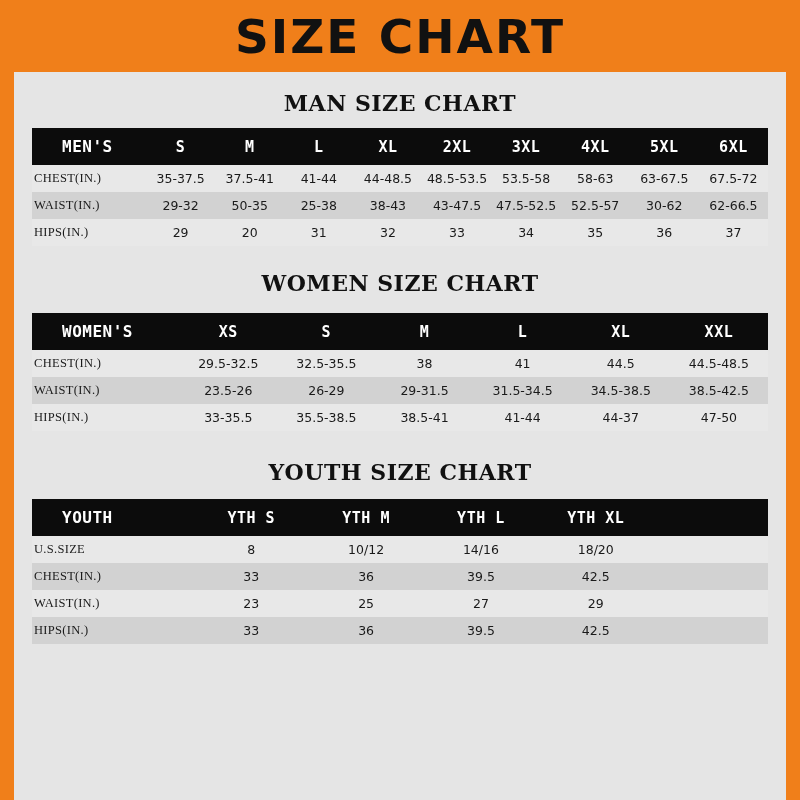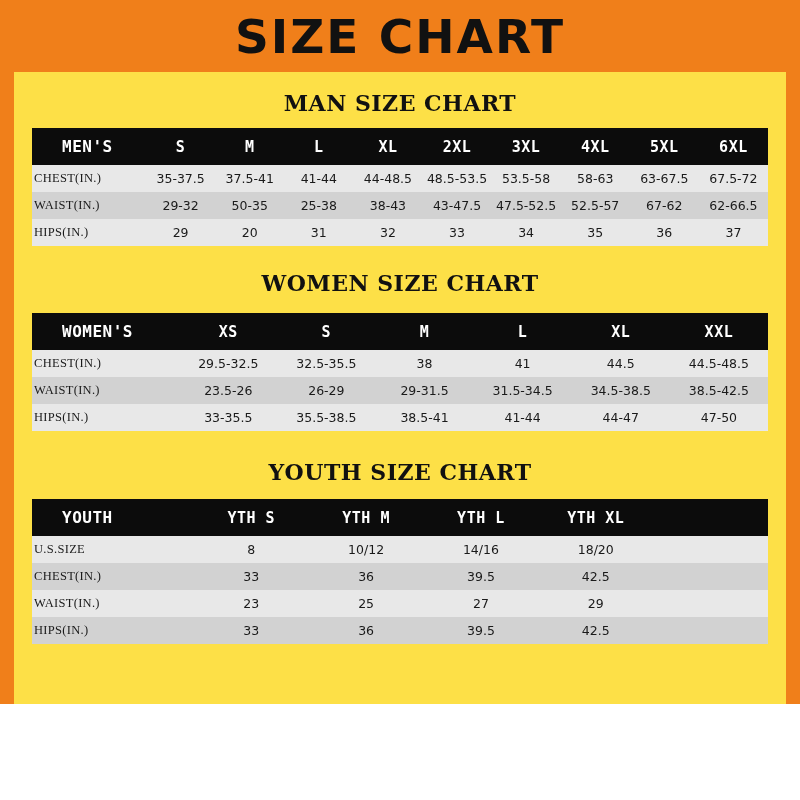--- a/index.html
+++ b/index.html
@@ -9,22 +9,22 @@
   body {
     width: 800px;
     height: 800px;
     background: #ffffff;
     font-family: "DejaVu Sans", sans-serif;
     overflow: hidden;
   }
   .page {
     position: relative;
     width: 800px;
-    height: 704px;
-    background: #fde047;
+    height: 800px;
+    background: #e5e5e5;
     box-sizing: border-box;
     border-left: 14px solid #f07f1a;
     border-right: 14px solid #f07f1a;
   }
   .banner {
     height: 72px;
     background: #f07f1a;
     display: flex;
     align-items: center;
     justify-content: center;
@@ -169,21 +169,21 @@
         </tr>
         <tr class="dark">
           <td class="firstcol">WAIST(IN.)</td>
           <td>29-32</td>
           <td>50-35</td>
           <td>25-38</td>
           <td>38-43</td>
           <td>43-47.5</td>
           <td>47.5-52.5</td>
           <td>52.5-57</td>
-          <td>67-62</td>
+          <td>30-62</td>
           <td>62-66.5</td>
         </tr>
         <tr class="light">
           <td class="firstcol">HIPS(IN.)</td>
           <td>29</td>
           <td>20</td>
           <td>31</td>
           <td>32</td>
           <td>33</td>
           <td>34</td>
@@ -234,21 +234,21 @@
           <td>31.5-34.5</td>
           <td>34.5-38.5</td>
           <td>38.5-42.5</td>
         </tr>
         <tr class="light">
           <td class="firstcol">HIPS(IN.)</td>
           <td>33-35.5</td>
           <td>35.5-38.5</td>
           <td>38.5-41</td>
           <td>41-44</td>
-          <td>44-47</td>
+          <td>44-37</td>
           <td>47-50</td>
         </tr>
       </tbody>
     </table>
 
     <div class="section-title sec3-title">YOUTH SIZE CHART</div>
     <table class="sz youth">
       <colgroup>
           <col class="c0">
           <col>

